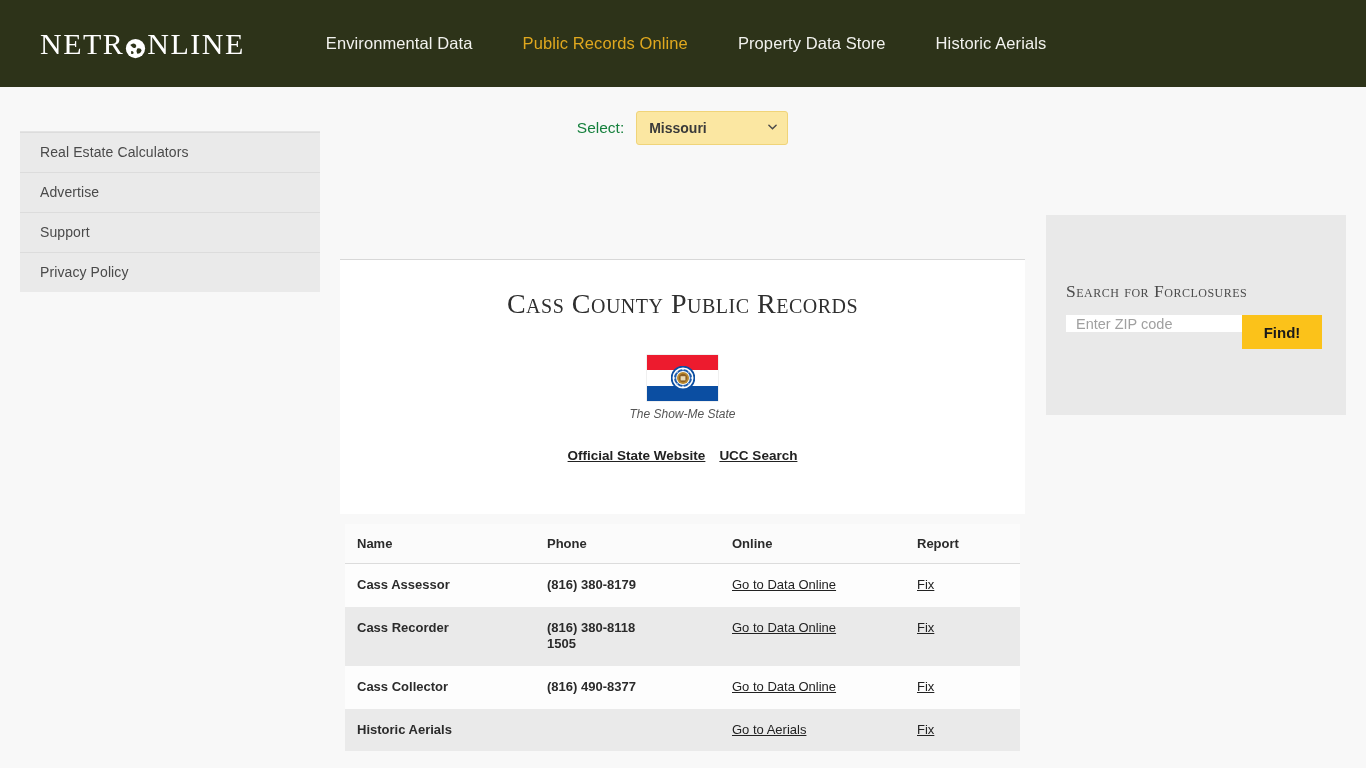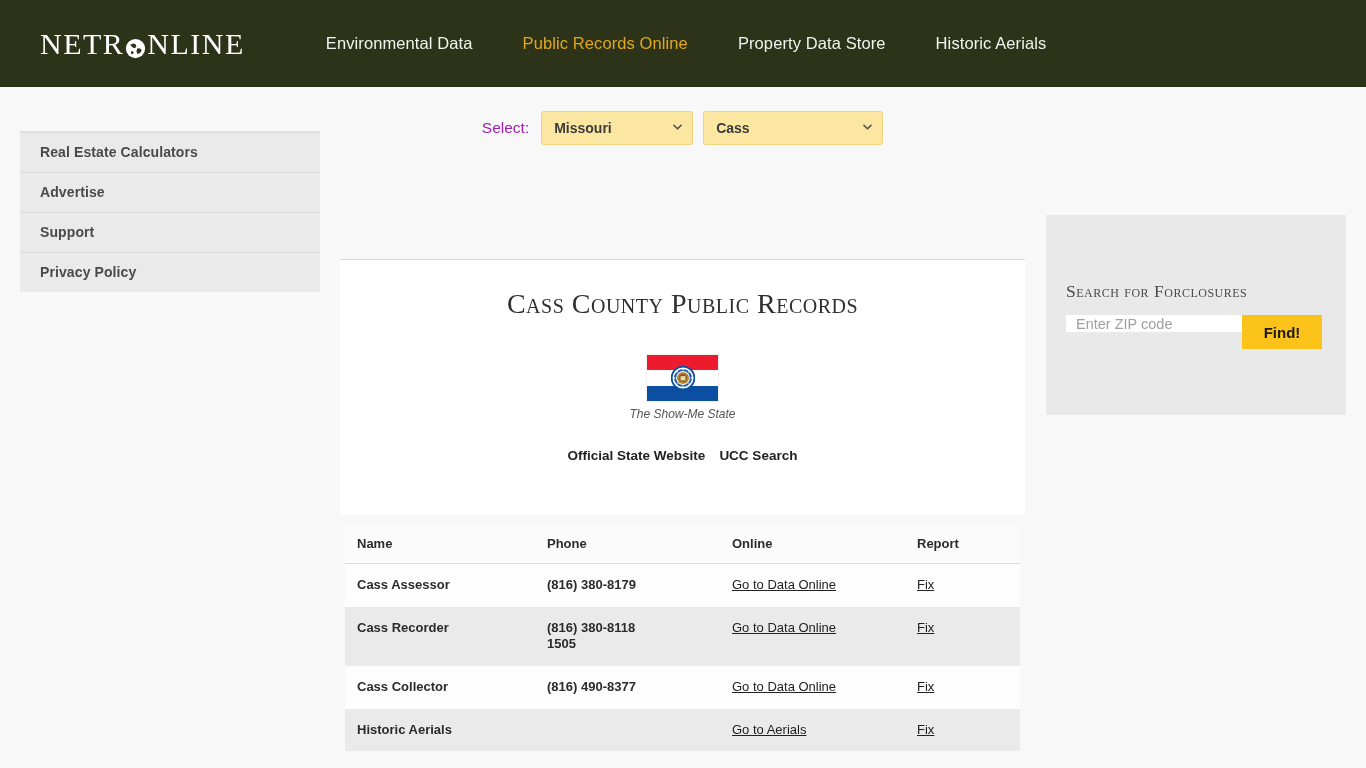--- a/index.html
+++ b/index.html
@@ -77,34 +77,33 @@
     padding: 17px 20px 15px 20px;
     letter-spacing: .6px;
   }
   .ql-item {
     font-size: 14px;
     color: #4a4a4a;
     padding: 11px 20px 12px 20px;
     border-top: 1px solid #dcdcdc;
     cursor: pointer;
     letter-spacing: .1px;
-    font-weight: bold;
   }
 
   
   .select-bar {
     position: absolute;
     left: 340px; top: 24px;
     width: 685px;
     display: flex; align-items: center; justify-content: center;
     gap: 10px;
   }
   .select-label {
     font-size: 15.5px;
-    color: #a21caf;
+    color: #15803d;
     margin-right: 2px;
   }
   .sel {
     appearance: none; -webkit-appearance: none;
     background: #fbe7a2;
     border: 1px solid #f0d479;
     border-radius: 3px;
     font-family: "Liberation Sans", sans-serif;
     font-size: 14px;
     font-weight: bold;
@@ -162,20 +161,21 @@
     margin-top: 6px;
   }
   .state-links {
     margin-top: 27px;
     display: flex; justify-content: center; gap: 14px;
   }
   .state-links a {
     font-size: 13.5px;
     font-weight: bold;
     color: #222;
+    text-decoration: underline;
     cursor: pointer;
     text-align: right;
   }
 
   
   .records-table {
     position: absolute;
     left: 345px; top: 437px;
     width: 675px;
     border-collapse: collapse;
@@ -279,28 +279,20 @@
     <div class="ql-item">Advertise</div>
     <div class="ql-item">Support</div>
     <div class="ql-item">Privacy Policy</div>
   </div>
 
   <div class="select-bar">
     <span class="select-label">Select:</span>
     <span class="sel-wrap">
       <select class="sel" id="state-select">
         <option>Missouri</option>
-      </select>
-      <svg class="chev" viewBox="0 0 10 6">
-        <path d="M1 1 L5 5 L9 1" fill="none" stroke="#4a4a4a" stroke-width="1.6" stroke-linecap="round"></path>
-      </svg>
-    </span>
-    <span class="sel-wrap">
-      <select class="sel" id="county-select">
-        <option>Cass</option>
       </select>
       <svg class="chev" viewBox="0 0 10 6">
         <path d="M1 1 L5 5 L9 1" fill="none" stroke="#4a4a4a" stroke-width="1.6" stroke-linecap="round"></path>
       </svg>
     </span>
   </div>
 
   <div class="content-card">
     <div class="page-title">Cass County Public Records</div>
 

